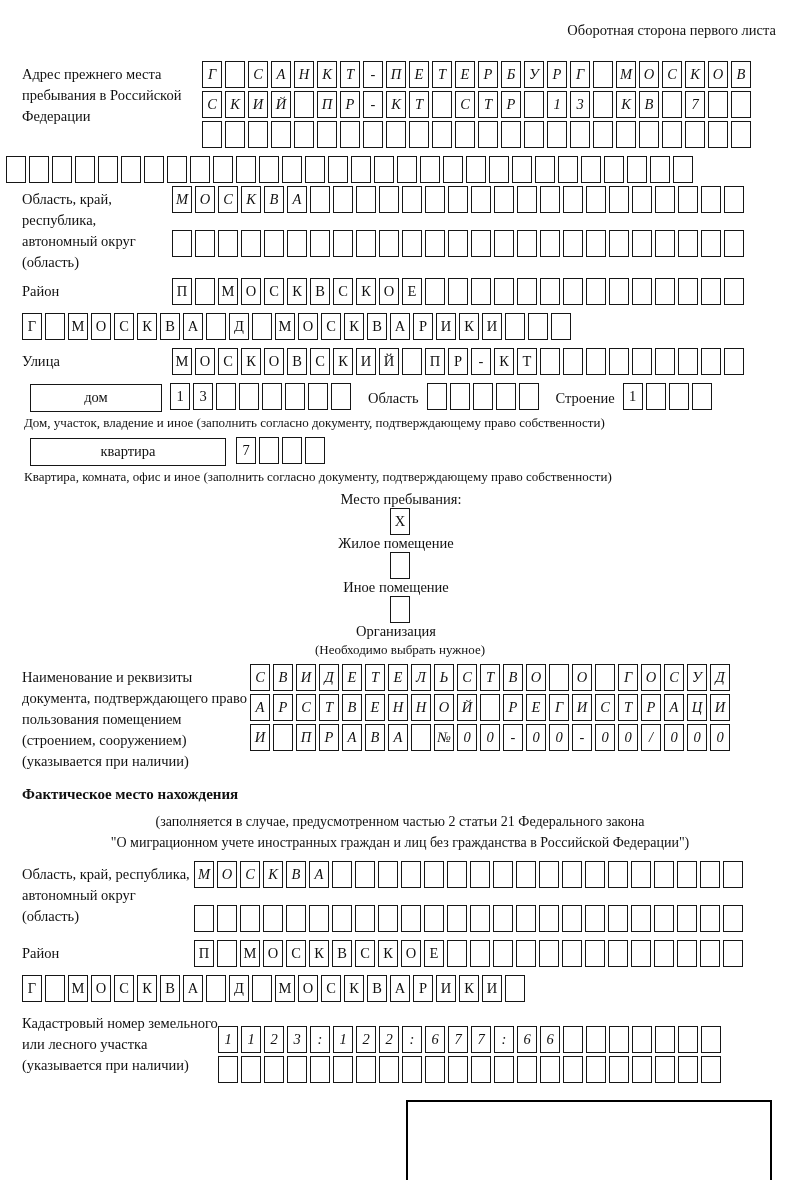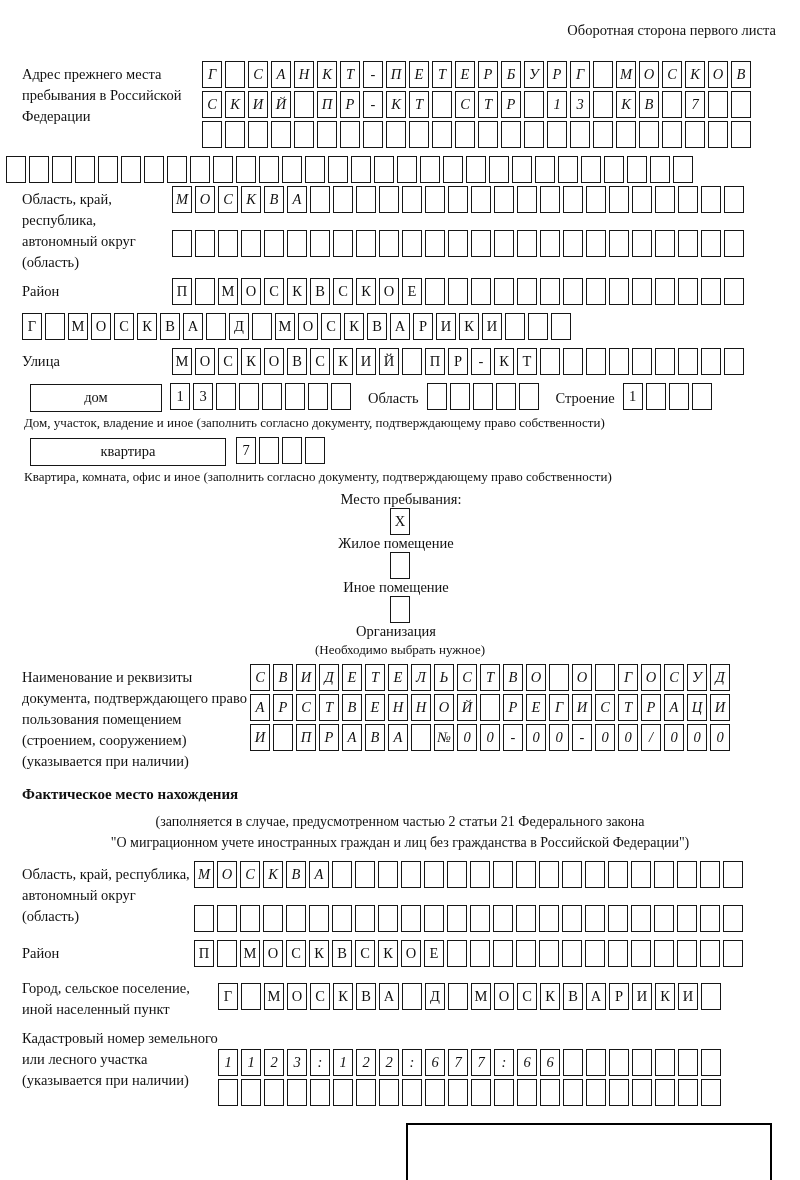--- a/index.html
+++ b/index.html
@@ -148,27 +148,26 @@
       <div class="cellrow"><span class="cell"></span><span class="cell"></span><span class="cell"></span><span class="cell"></span><span class="cell"></span><span class="cell"></span><span class="cell"></span><span class="cell"></span><span class="cell"></span><span class="cell"></span><span class="cell"></span><span class="cell"></span><span class="cell"></span><span class="cell"></span><span class="cell"></span><span class="cell"></span><span class="cell"></span><span class="cell"></span><span class="cell"></span><span class="cell"></span><span class="cell"></span><span class="cell"></span><span class="cell"></span><span class="cell"></span></div>
     </div>
   </div>
 
   <div class="field">
     <div class="label w172">Район</div>
     <div class="cellrow"><span class="cell">П</span><span class="cell"></span><span class="cell">М</span><span class="cell">О</span><span class="cell">С</span><span class="cell">К</span><span class="cell">В</span><span class="cell">С</span><span class="cell">К</span><span class="cell">О</span><span class="cell">Е</span><span class="cell"></span><span class="cell"></span><span class="cell"></span><span class="cell"></span><span class="cell"></span><span class="cell"></span><span class="cell"></span><span class="cell"></span><span class="cell"></span><span class="cell"></span><span class="cell"></span><span class="cell"></span><span class="cell"></span></div>
   </div>
 
   <div class="field vcenter">
-    <div class="label w196">Город, сельское поселение, иной населенный пункт</div>
     <div class="cellrow"><span class="cell">Г</span><span class="cell"></span><span class="cell">М</span><span class="cell">О</span><span class="cell">С</span><span class="cell">К</span><span class="cell">В</span><span class="cell">А</span><span class="cell"></span><span class="cell">Д</span><span class="cell"></span><span class="cell">М</span><span class="cell">О</span><span class="cell">С</span><span class="cell">К</span><span class="cell">В</span><span class="cell">А</span><span class="cell">Р</span><span class="cell">И</span><span class="cell">К</span><span class="cell">И</span><span class="cell"></span></div>
   </div>
 
   <div class="field">
     <div class="label w196">Кадастровый номер земельного или лесного участка (указывается при наличии)</div>
-    <div class="rows" style="margin-top:24px;justify-content:space-between;">
+    <div class="rows" style="margin-top:16px;justify-content:space-between;">
       <div class="cellrow"><span class="cell">1</span><span class="cell">1</span><span class="cell">2</span><span class="cell">3</span><span class="cell">:</span><span class="cell">1</span><span class="cell">2</span><span class="cell">2</span><span class="cell">:</span><span class="cell">6</span><span class="cell">7</span><span class="cell">7</span><span class="cell">:</span><span class="cell">6</span><span class="cell">6</span><span class="cell"></span><span class="cell"></span><span class="cell"></span><span class="cell"></span><span class="cell"></span><span class="cell"></span><span class="cell"></span></div>
       <div class="cellrow"><span class="cell"></span><span class="cell"></span><span class="cell"></span><span class="cell"></span><span class="cell"></span><span class="cell"></span><span class="cell"></span><span class="cell"></span><span class="cell"></span><span class="cell"></span><span class="cell"></span><span class="cell"></span><span class="cell"></span><span class="cell"></span><span class="cell"></span><span class="cell"></span><span class="cell"></span><span class="cell"></span><span class="cell"></span><span class="cell"></span><span class="cell"></span><span class="cell"></span></div>
     </div>
   </div>
 
   <div class="stamp-wrap">
     <div class="stamp-col">
       <div class="stamp-box"></div>
 
     </div>

